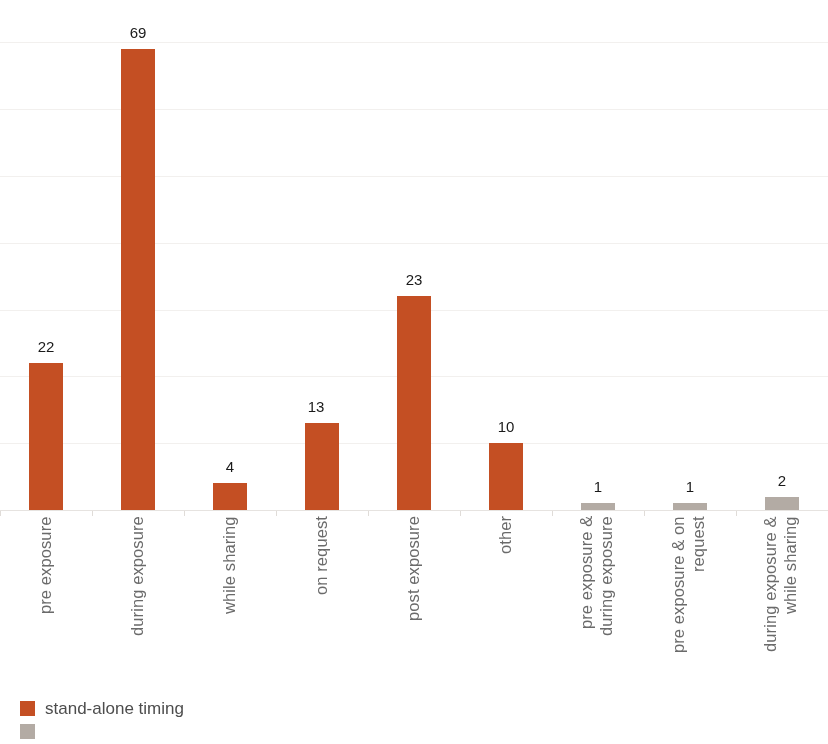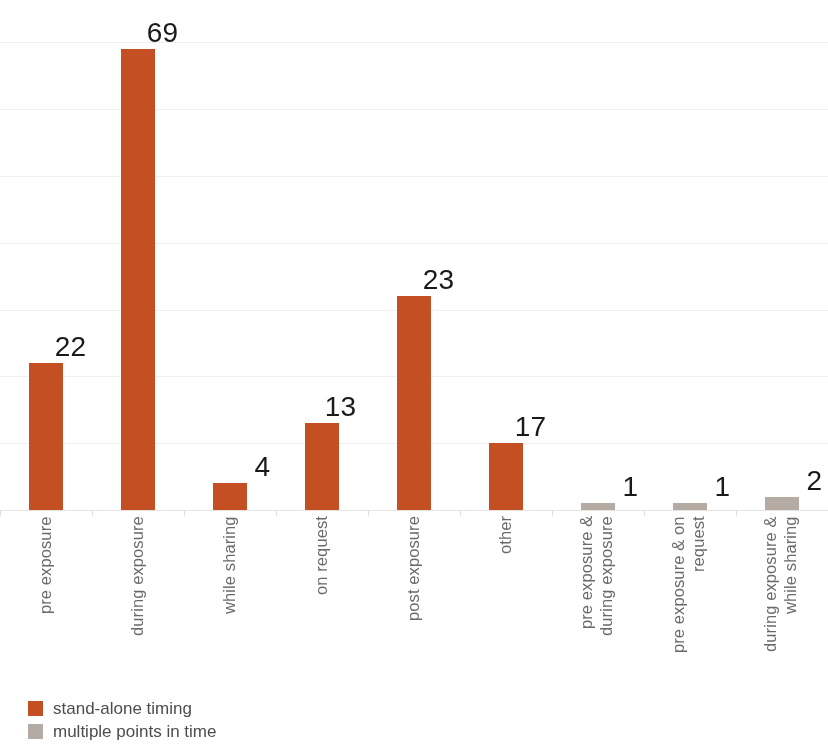--- a/index.html
+++ b/index.html
@@ -57,22 +57,22 @@
   
   .bar {
     position: absolute;
     bottom: 1px;
   }
   .bar.series-0 { background: #c44f23; }
   .bar.series-1 { background: #b3aba4; }
 
   .bar-label {
     position: absolute;
-    text-align: right;
-    font-size: 28px;
+    text-align: center;
+    font-size: 15px;
     color: #1a1a1a;
     font-family: "Liberation Sans", sans-serif;
     line-height: 24px;
     white-space: nowrap;
   }
 
   
   .cat-labels {
     position: absolute;
     left: 0;
@@ -90,21 +90,21 @@
     font-family: "Liberation Sans", sans-serif;
     line-height: 20px;
     text-align: right;
     white-space: pre;
     letter-spacing: 0.1px;
   }
 
   
   .legend {
     position: absolute;
-    left: 28px;
+    left: 20px;
     top: 697px;
   }
   .legend-row {
     display: flex;
     align-items: center;
     height: 23px;
   }
   .legend-swatch {
     width: 15px;
     height: 15px;
@@ -161,21 +161,21 @@
 request: 1" style="left: 673px; width: 34px; height: 7px;"></div>
         <div class="bar series-1" title="during exposure &amp;
 while sharing: 2" style="left: 765px; width: 34px; height: 13px;"></div>
       </div>
     <div id="bar-labels">
         <div class="bar-label" style="left: 6px; width: 80px; top: 335px;">22</div>
         <div class="bar-label" style="left: 98px; width: 80px; top: 21px;">69</div>
         <div class="bar-label" style="left: 190px; width: 80px; top: 455px;">4</div>
         <div class="bar-label" style="left: 276px; width: 80px; top: 395px;">13</div>
         <div class="bar-label" style="left: 374px; width: 80px; top: 268px;">23</div>
-        <div class="bar-label" style="left: 466px; width: 80px; top: 415px;">17</div>
+        <div class="bar-label" style="left: 466px; width: 80px; top: 415px;">10</div>
         <div class="bar-label" style="left: 558px; width: 80px; top: 475px;">1</div>
         <div class="bar-label" style="left: 650px; width: 80px; top: 475px;">1</div>
         <div class="bar-label" style="left: 742px; width: 80px; top: 469px;">2</div>
       </div>
   </div>
 
   <div class="cat-labels" id="cat-labels">
       <div class="cat-label" style="left: 35px; width: 22px; height: 158px;">pre exposure</div>
       <div class="cat-label" style="left: 127px; width: 22px; height: 158px;">during exposure</div>
       <div class="cat-label" style="left: 219px; width: 22px; height: 158px;">while sharing</div>
@@ -190,17 +190,16 @@
 while sharing</div>
     </div>
 
   <div class="legend" id="legend">
       <div class="legend-row">
         <span class="legend-swatch series-0"></span>
         <span class="legend-text">stand-alone timing</span>
       </div>
       <div class="legend-row">
         <span class="legend-swatch series-1"></span>
-        <span class="legend-text">multiple points in time</span>
       </div>
     </div>
 
 </div>
 
 </body></html>

